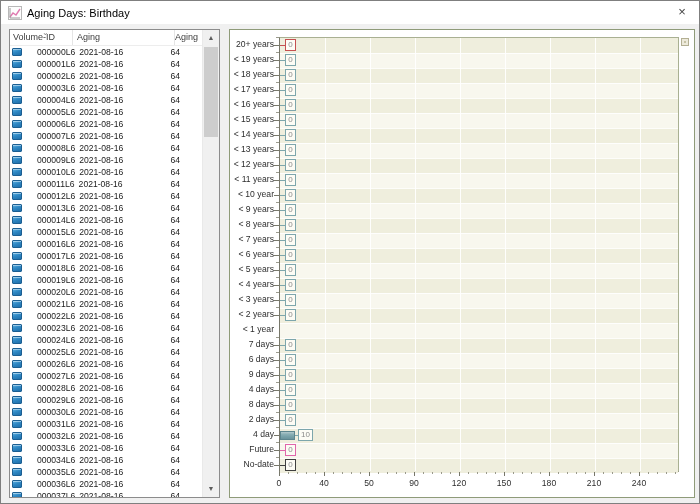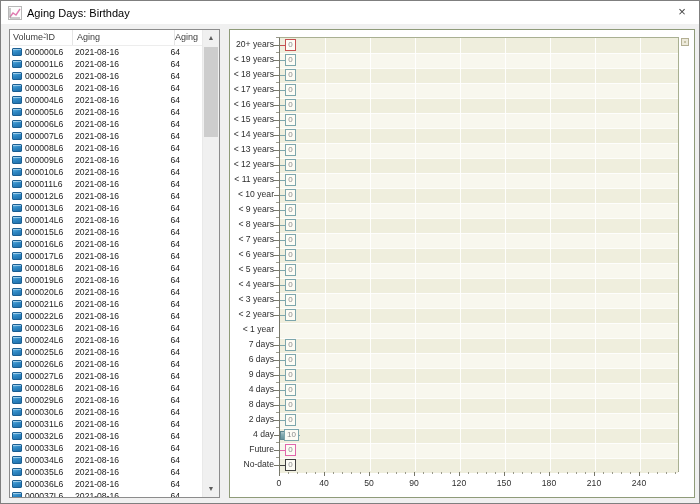--- a/index.html
+++ b/index.html
@@ -15,21 +15,21 @@
   
   .table-panel { position:absolute; left:8px; top:28px; width:211px; height:469px; background:#fff; border:1px solid #8c8c8c; }
   .thead { position:absolute; left:0; top:0; right:17px; height:16px; background:#fff; border-bottom:1px solid #ededed; display:flex; font-size:9px; color:#3c3c3c; }
   .th { position:relative; line-height:15px; border-right:1px solid #e5e5e5; }
   .th-id { width:72px; padding-left:3px; }
   .th-date { width:117px; padding-left:4px; }
   .th-days { flex:1; text-align:right; padding-right:4px; border-right:none; }
   .sort-caret { position:absolute; left:32px; top:-5px; font-size:8px; color:#8a8a8a; }
   .tbody { position:absolute; left:0; top:16px; right:17px; bottom:0; overflow:hidden; }
   .trow { height:12px; display:flex; align-items:center; font-size:8.6px; color:#1a1a1a; white-space:nowrap; }
-  .cell-id { width:72px; padding-left:2px; display:flex; align-items:center; }
+  .cell-id { width:72px; padding-left:2px; display:flex; align-items:center;gap:12px; }
   .vol-icon { display:inline-block; width:10px; height:8px; margin-right:3px; border-radius:1px; border:1px solid #1b5f93;
     background:linear-gradient(160deg,#5fb2e0 0%,#2f88c4 45%,#1f6ea8 100%); box-shadow:inset 0 1px 0 rgba(255,255,255,.45); flex:0 0 auto; }
   .cell-date { width:117px; padding-left:4px; }
   .cell-days { flex:1; text-align:right; padding-right:22px; }
 
   
   .vscroll { position:absolute; right:0; top:0; bottom:0; width:17px; background:#f0f0f0; border-left:1px solid #e9e9e9; }
   .sarrow { position:absolute; left:0; width:16px; height:16px; text-align:center; font-size:7px; line-height:16px; color:#5c5c5c; cursor:pointer; }
   .sarrow.up { top:0; }
   .sarrow.down { bottom:0; }
@@ -647,21 +647,21 @@
           <div class="ytick"></div>
           <div class="ymtick"></div>
           <div class="connector" style="left: 0px; width: 5px; background: rgb(125, 166, 172);"></div>
           <div class="vbox" style="left: 5px; border-color: rgb(125, 166, 172);">0</div>
         </div>
         <div class="brow" style="top: 390px;">
           <div class="ytick"></div>
           <div class="ymtick"></div>
           <div class="bar" style="left: 0px; width: 15px;"></div>
           <div class="connector" style="left: 15px; width: 5px; background: rgb(125, 166, 172);"></div>
-          <div class="vbox" style="left: 4px; border-color: rgb(125, 166, 172);">10</div>
+          <div class="vbox" style="left: 18px; border-color: rgb(125, 166, 172);">10</div>
         </div>
         <div class="brow" style="top: 405px;">
           <div class="ytick"></div>
           <div class="ymtick"></div>
           <div class="connector" style="left: 0px; width: 5px; background: rgb(224, 102, 171);"></div>
           <div class="vbox" style="left: 5px; border-color: rgb(224, 102, 171);">0</div>
         </div>
         <div class="brow" style="top: 420px;">
           <div class="ytick"></div>
           <div class="ymtick"></div>

